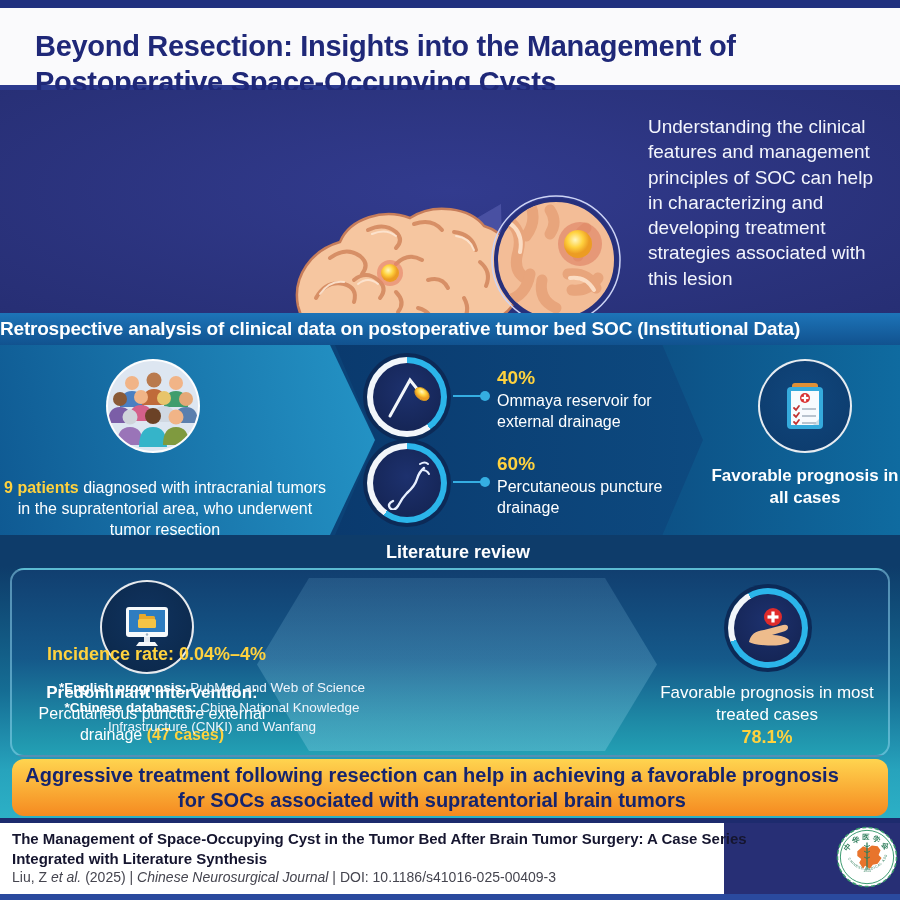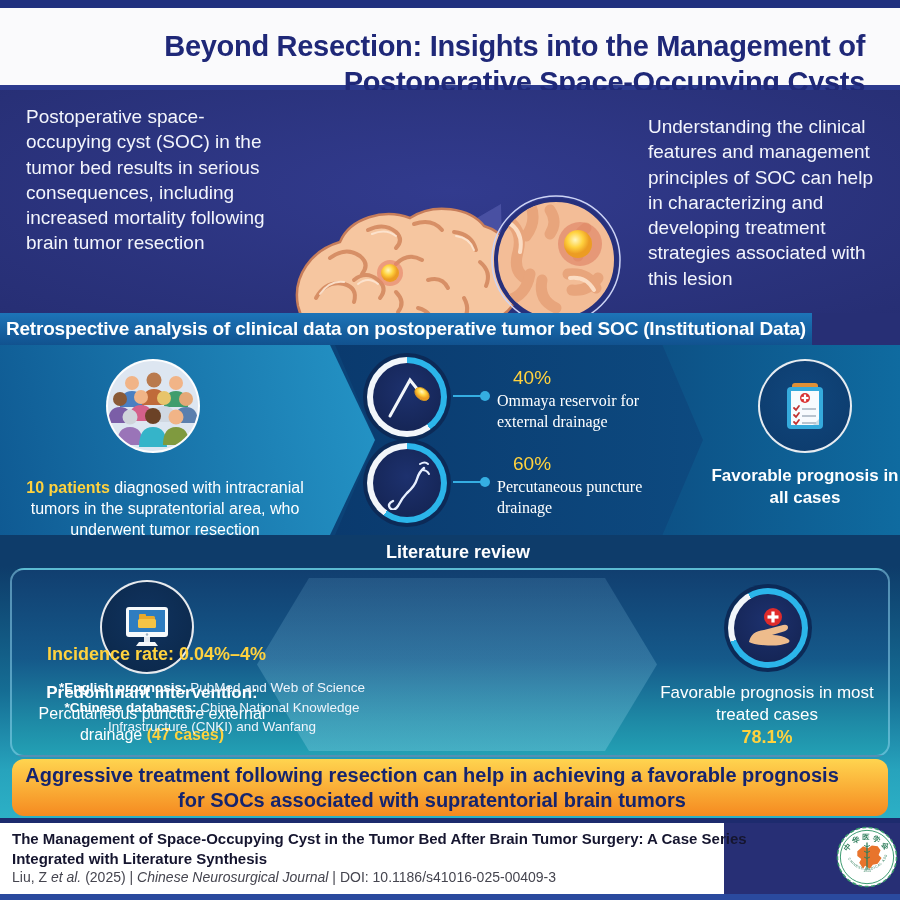--- a/index.html
+++ b/index.html
@@ -2,34 +2,34 @@
 <html><head>
 <meta charset="utf-8">
 <style>
   * { margin:0; padding:0; box-sizing:border-box; }
   body { font-family:"Liberation Sans", sans-serif; background:#444; }
   .page { position:relative; width:900px; height:900px; margin:0 auto; overflow:hidden; background:#272f75; }
 
   
   .top-bar { position:absolute; left:0; top:0; width:900px; height:8px; background:#20307f; }
   .header { position:absolute; left:0; top:8px; width:900px; height:82px; background:#fafafc; border-bottom:5px solid #2c3a8e; display:flex; align-items:center; justify-content:center; }
-  .header h1 { width:830px; text-align:right; font-size:29px; line-height:1.22; font-weight:bold; color:#1f2878; letter-spacing:-0.3px;margin-top:36px; }
+  .header h1 { width:830px; text-align:left; font-size:29px; line-height:1.22; font-weight:bold; color:#1f2878; letter-spacing:-0.3px;margin-top:36px; }
 
   
   .hero { position:absolute; left:0; top:90px; width:900px; height:223px;
           background:radial-gradient(120% 140% at 50% 45%, #323b8e 0%, #272f75 55%, #1f2663 100%); }
   .hero-text { position:absolute; color:#f3f5fc; font-size:19px; line-height:1.33; font-weight:normal; }
   .hero-text.left { left:26px; top:14px; width:240px; }
   .hero-text.right { left:648px; top:24px; width:232px; }
   .brain-wrap { position:absolute; left:268px; top:98px; width:360px; height:218px; }
 
   
-  .retro-band { position:absolute; left:0; top:313px; width:812px; height:32px;
+  .retro-band { position:absolute; left:0; top:313px; width:900px; height:32px;
                 background:linear-gradient(180deg,#1d74b8 0%, #11528f 100%);
-                display:flex; align-items:center; justify-content:center; }
+                display:flex; align-items:center; justify-content:flex-start; }
   .retro-band span { color:#fff; font-weight:bold; font-size:19px; letter-spacing:-0.2px; }
 
   
   .inst { position:absolute; left:0; top:345px; width:900px; height:190px;
           background:linear-gradient(90deg,#0c4a80 0%, #0b3f73 55%, #0f6ba0 100%); }
   .inst-bg-left { position:absolute; left:0; top:0; width:375px; height:100%;
                   background:linear-gradient(80deg,#0f5a93 0%, #2494c6 100%);
                   clip-path:polygon(0 0,88% 0,100% 50%,88% 100%,0 100%); }
   .inst-bg-mid { position:absolute; left:335px; top:0; width:368px; height:100%;
                  background:linear-gradient(90deg,#0a3a6e 0%, #0d4a80 100%);
@@ -54,22 +54,22 @@
                  display:flex; align-items:center; justify-content:center; }
   .donut1 { left:363px; top:8px; }
   .donut2 { left:363px; top:94px; }
   .connector { position:absolute; height:2px; width:28px; background:#35aee2; }
   .connector .dot { position:absolute; right:-9px; top:-4px; width:10px; height:10px; border-radius:50%; background:#35aee2; }
   .conn1 { left:453px; top:50px; }
   .conn2 { left:453px; top:136px; }
   .stat-block { position:absolute; width:195px; color:#fff; }
   .stat1 { left:497px; top:22px; }
   .stat2 { left:497px; top:108px; }
-  .stat-value { color:#ffd23e; font-weight:normal; font-size:19px; margin-bottom:2px;margin-left:16px; }
-  .stat-label { font-size:16px; line-height:1.3;font-family:Liberation Serif, serif; }
+  .stat-value { color:#ffd23e; font-weight:bold; font-size:19px; margin-bottom:2px; }
+  .stat-label { font-size:16px; line-height:1.3; }
 
   
   .lit { position:absolute; left:0; top:535px; width:900px; height:283px;
          background:linear-gradient(180deg,#0e3c6a 0%, #0e3c6a 11%, #156d94 55%, #27a3bc 83%, #2cb0c6 100%); }
   .lit-heading { position:absolute; left:8px; top:7px; width:900px; text-align:center;
                  color:#fff; font-weight:bold; font-size:18px; }
   .lit-card { position:absolute; left:10px; top:33px; width:880px; height:189px; border-radius:14px;
               border:2px solid rgba(140,210,235,0.55);
               background:linear-gradient(180deg,#113f70 0%, #15598a 48%, #1e8aa6 82%, #23a0b4 100%); }
   .mon-circle { left:88px; top:10px; width:94px; height:94px; background:radial-gradient(circle at 50% 40%, #10335f, #0b2748); }
@@ -107,21 +107,20 @@
 
 <div class="page">
 
   <div class="top-bar"></div>
 
   <div class="header">
     <h1>Beyond Resection: Insights into the Management of Postoperative Space-Occupying Cysts</h1>
   </div>
 
   <div class="hero">
-    <p class="hero-text left">Postoperative space-occupying cyst (SOC) in the tumor bed results in serious consequences, including increased mortality following brain tumor resection</p>
     <p class="hero-text right">Understanding the clinical features and management principles of SOC can help in characterizing and developing treatment strategies associated with this lesion</p>
 
     <div class="brain-wrap">
       <svg width="360" height="218" viewBox="0 0 360 218">
         <defs>
           <radialGradient id="cystG" cx="40%" cy="35%">
             <stop offset="0%" stop-color="#fff7c0"></stop>
               <stop offset="55%" stop-color="#ffd23e"></stop>
               <stop offset="100%" stop-color="#ec9c23"></stop>
           </radialGradient>
@@ -219,21 +218,21 @@
           <circle cx="22" cy="56" r="7.5" fill="#cfd4da"></circle>
             <path d="M9,84 q0,-18 13,-18 q13,0 13,18 z" fill="#9a74b8"></path>
           <circle cx="45" cy="55" r="8" fill="#6b4226"></circle>
             <path d="M31,86 q0,-20 14,-20 q14,0 14,20 z" fill="#35b4c9"></path>
           <circle cx="68" cy="56" r="7.5" fill="#f1b487"></circle>
             <path d="M55,84 q0,-18 13,-18 q13,0 13,18 z" fill="#7f9a3f"></path>
         </g>
       </svg>
     </div>
 
-    <p class="patients-text"><span class="hl">10 patients</span><span> diagnosed with intracranial tumors in the supratentorial area, who underwent tumor resection</span></p>
+    <p class="patients-text"><span class="hl">9 patients</span><span> diagnosed with intracranial tumors in the supratentorial area, who underwent tumor resection</span></p>
 
     <div class="donut donut1">
       <div class="ring ring-40">
         <div class="core">
           <svg width="54" height="54" viewBox="0 0 54 54">
             <path d="M10 46 L30 10 L38 20" stroke="#f2f6fa" stroke-width="3" fill="none" stroke-linecap="round"></path>
             <ellipse cx="42" cy="24" rx="8" ry="5.5" fill="url(#cystG)" transform="rotate(38 42 24)" stroke="#d99a20" stroke-width="0.8"></ellipse>
           </svg>
         </div>
       </div>

